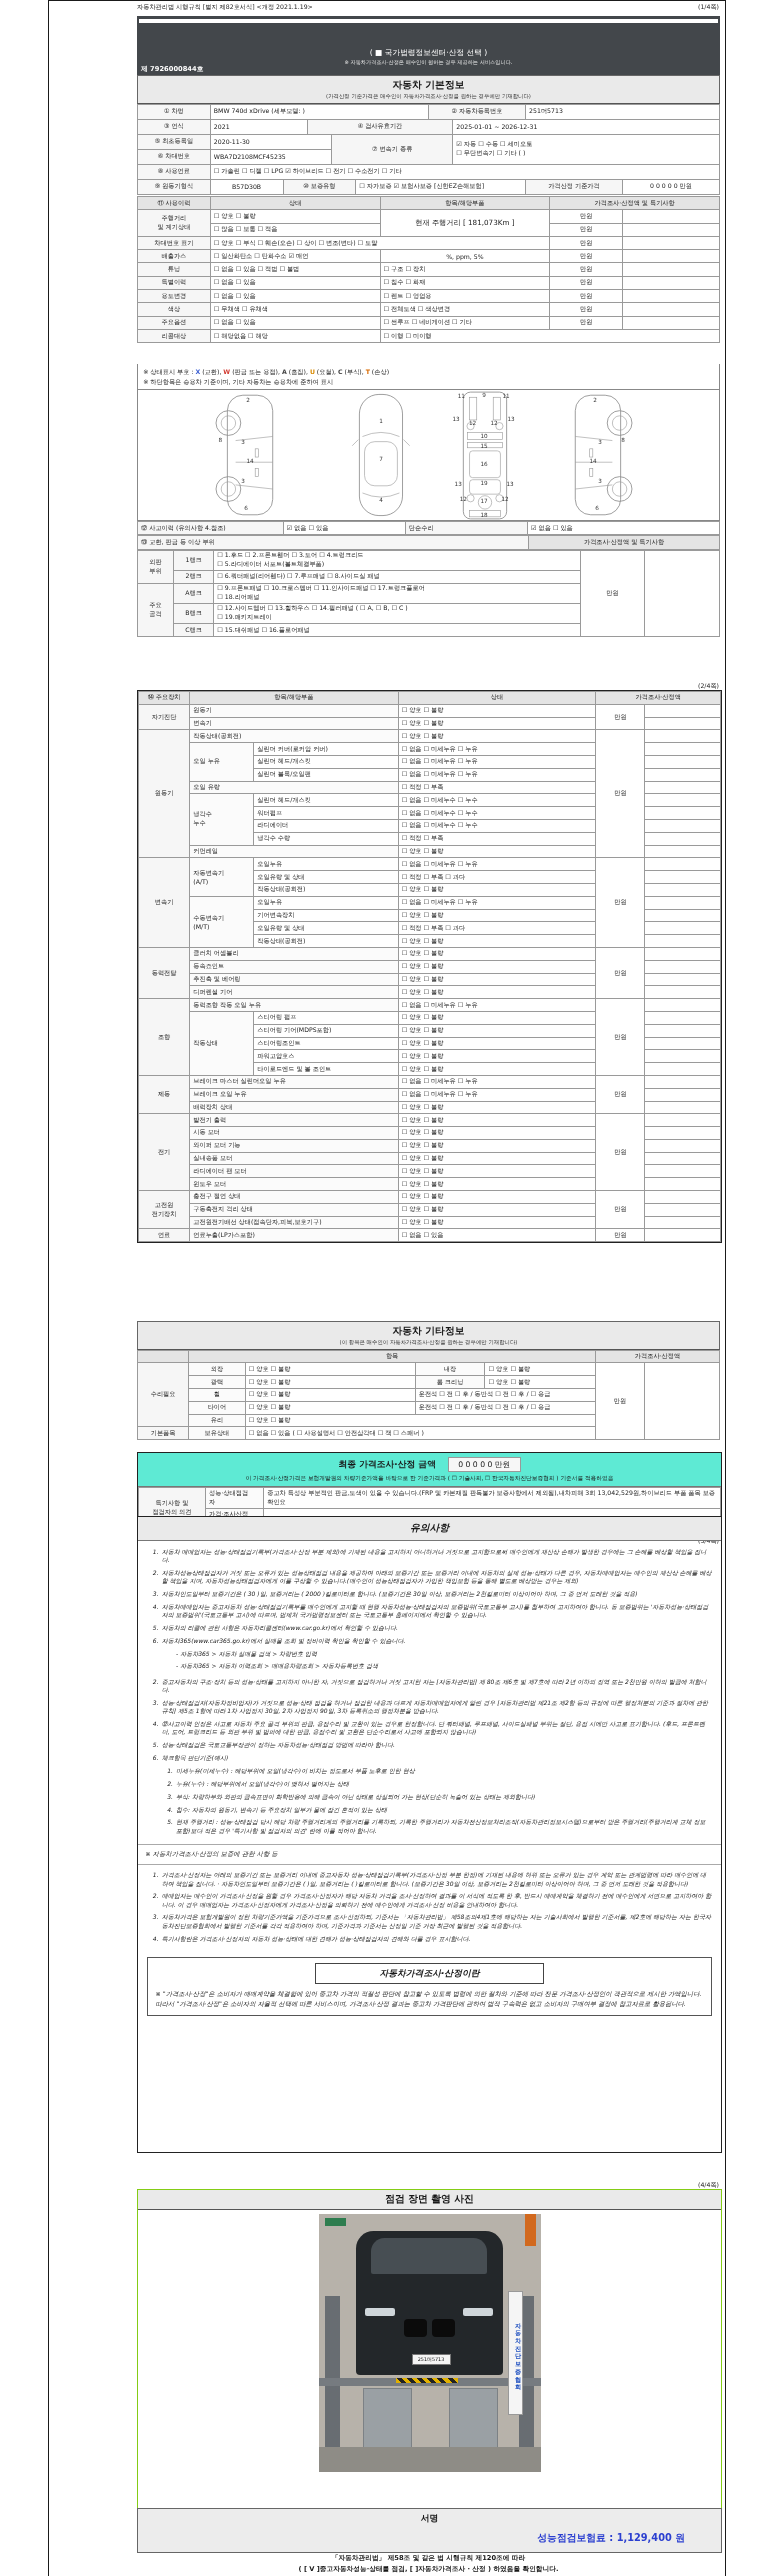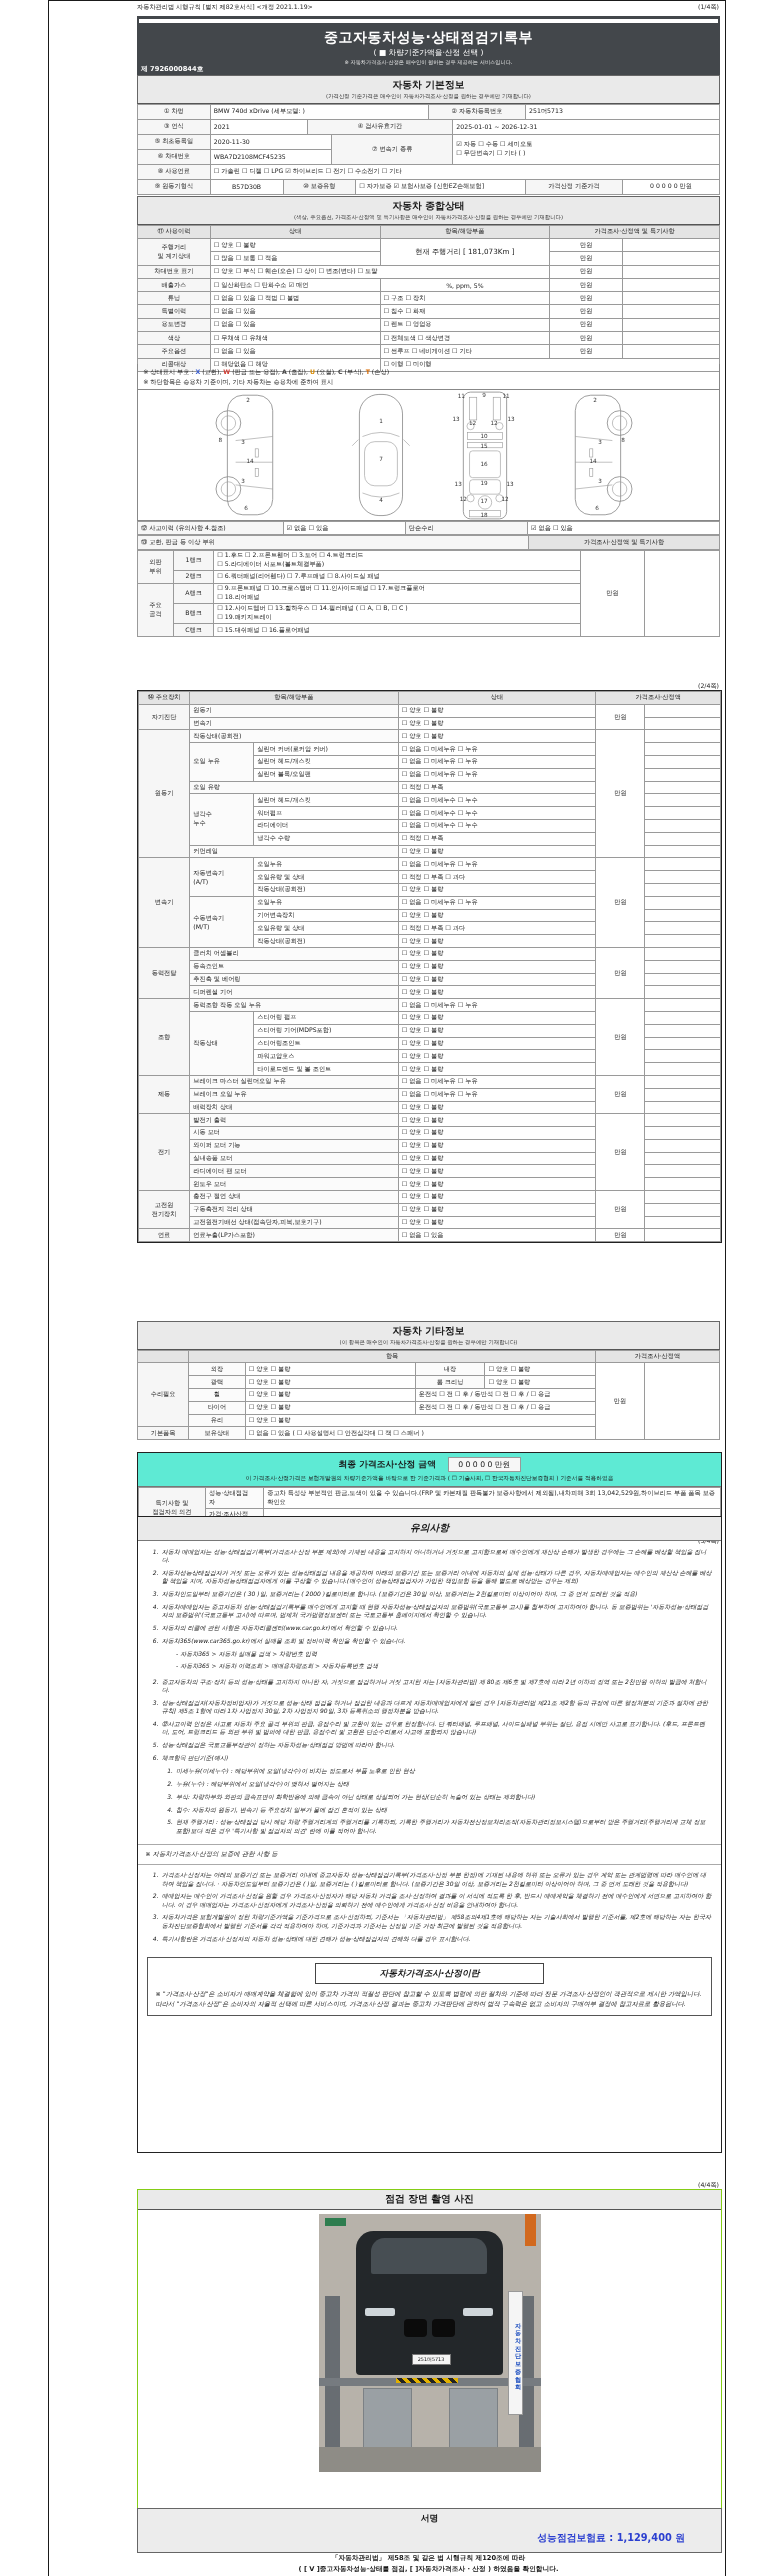--- a/index.html
+++ b/index.html
@@ -99,22 +99,21 @@
 
 <div class="frame"></div>
 
 <div class="doc">
 
   <div class="meta">자동차관리법 시행규칙 [별지 제82호서식] &lt;개정 2021.1.19&gt;</div>
   <div class="pagemark" style="top:3.1px">(1/4쪽)</div>
 
   <div class="s-dark">
     <div class="strip"></div>
-    <div class="t1">중고자동차성능·상태점검기록부</div>
-    <div class="t2">( ■ 차량기준가액을·산정 선택 )</div>
+    <div class="t2">( ■ 국가법령정보센터·산정 선택 )</div>
     <div class="t3">※ 자동차가격조사·산정은 매수인이 원하는 경우 제공하는 서비스입니다.</div>
     <div class="docno">제 7926000844호</div>
   </div>
 
   <div class="s-basic">
     <div class="band">
       <div class="bt">자동차 기본정보</div>
       <div class="bs">(가격산정 기준가격은 매수인이 자동차가격조사·산정을 원하는 경우에만 기재합니다)</div>
     </div>
     <table class="t-basic">
@@ -155,24 +154,20 @@
             <td colspan="3" class="lbl">⑩ 보증유형</td>
             <td colspan="7" class="chk">☐ 자가보증   ☑ 보험사보증  [신한EZ손해보험]</td>
             <td colspan="4" class="lbl">가격산정 기준가격</td>
             <td colspan="4" class="ctr">0 0 0 0 0 만원</td>
           </tr>
         </tbody>
     </table>
   </div>
 
   <div class="s-overall">
-    <div class="band">
-      <div class="bt">자동차 종합상태</div>
-      <div class="bs">(색상, 주요옵션, 가격조사·산정액 및 특기사항은 매수인이 자동차가격조사·산정을 원하는 경우에만 기재합니다)</div>
-    </div>
     <table class="t-overall">
       <colgroup>
           <col span="24" style="width:4.1667%">
         </colgroup>
       <tbody>
           <tr>
             <td colspan="3" class="hd">⑪ 사용이력</td>
             <td colspan="7" class="hd">상태</td>
             <td colspan="7" class="hd">항목/해당부품</td>
             <td colspan="7" class="hd">가격조사·산정액 및 특기사항</td>

